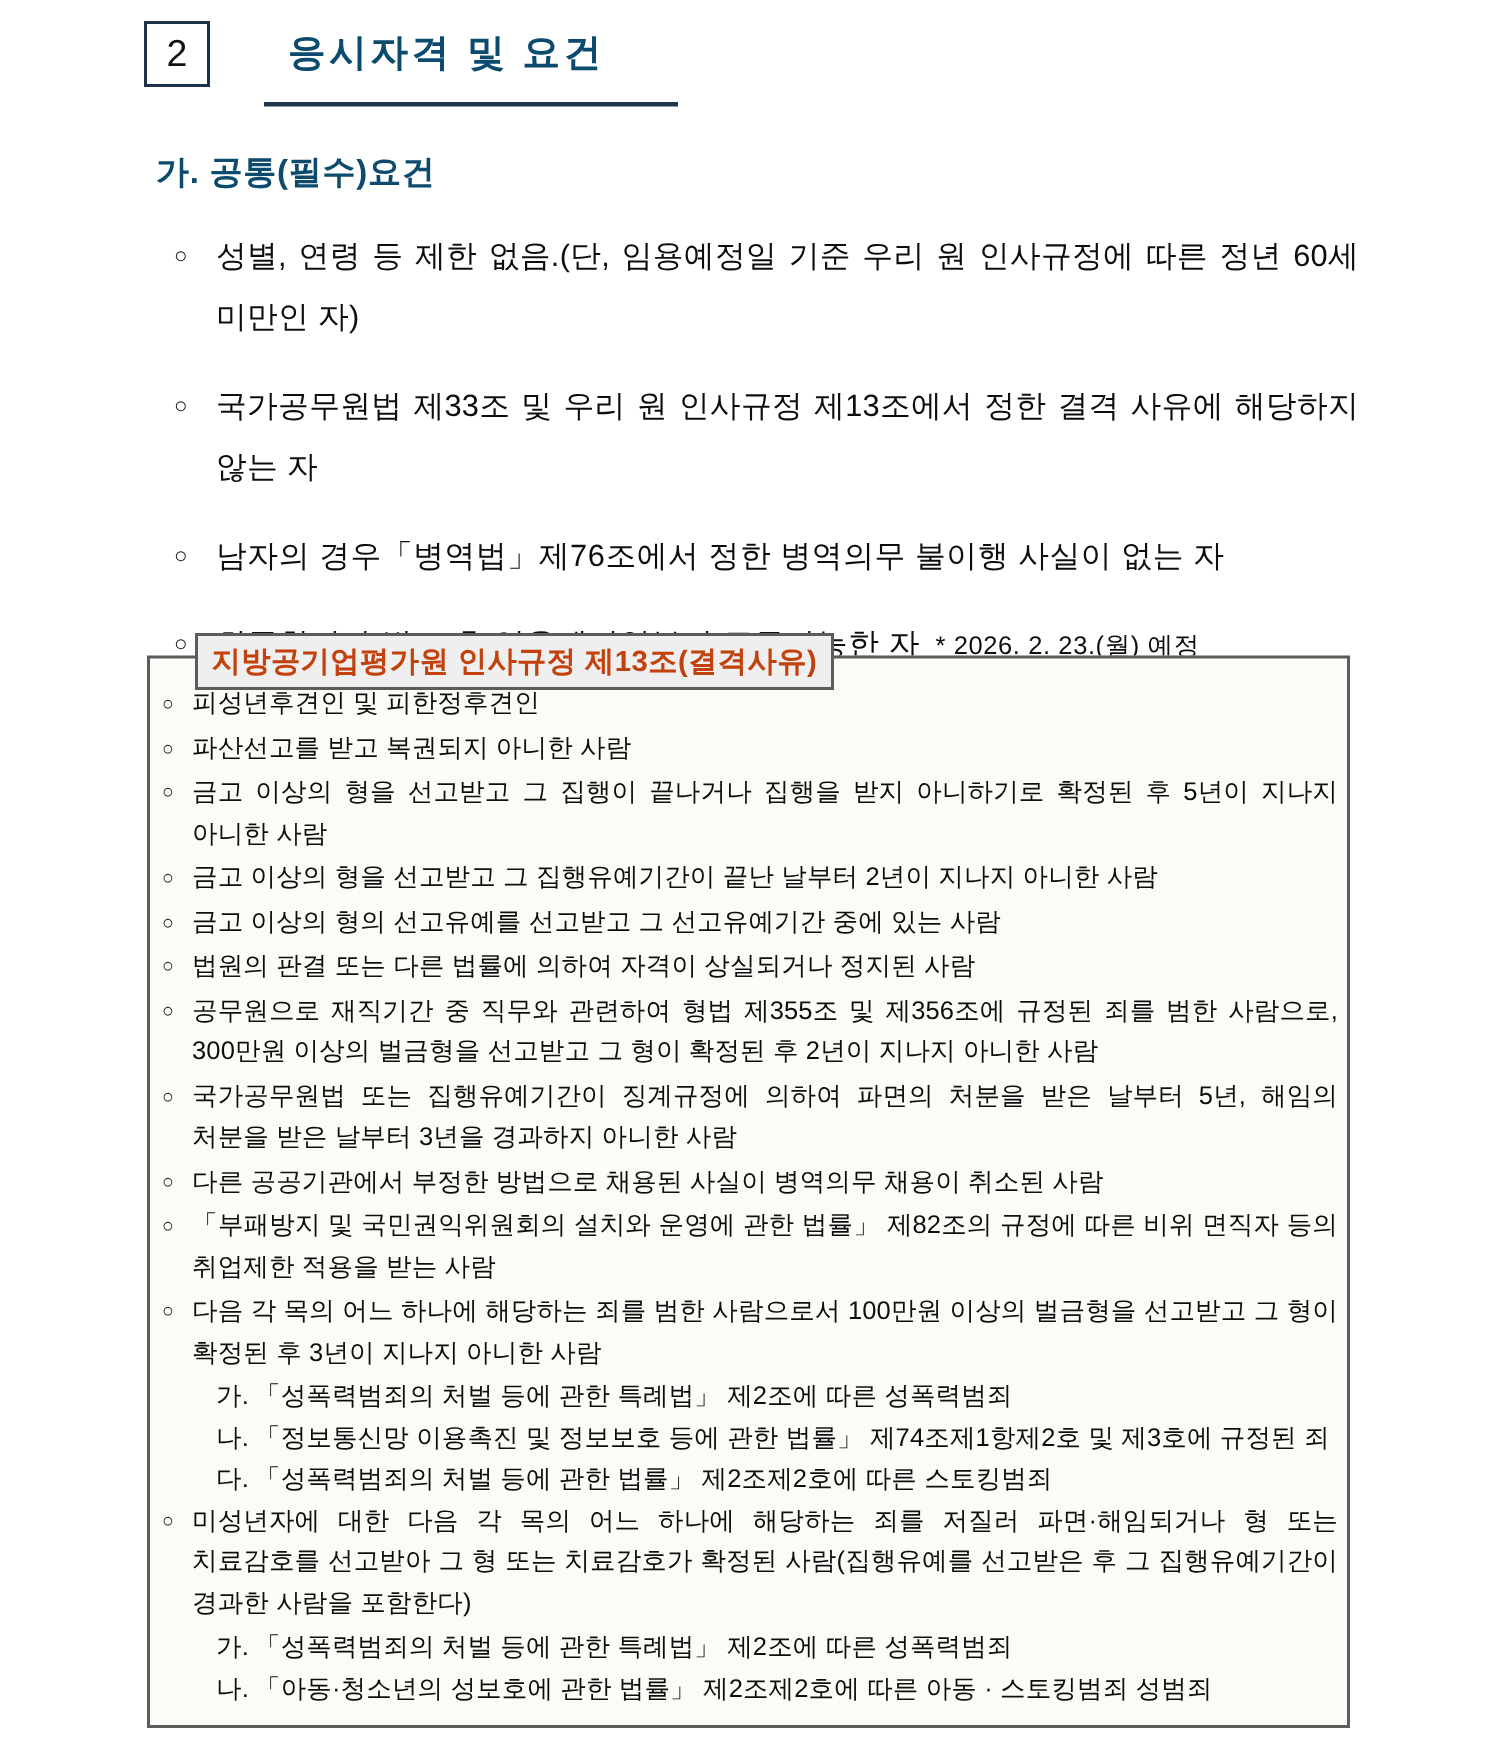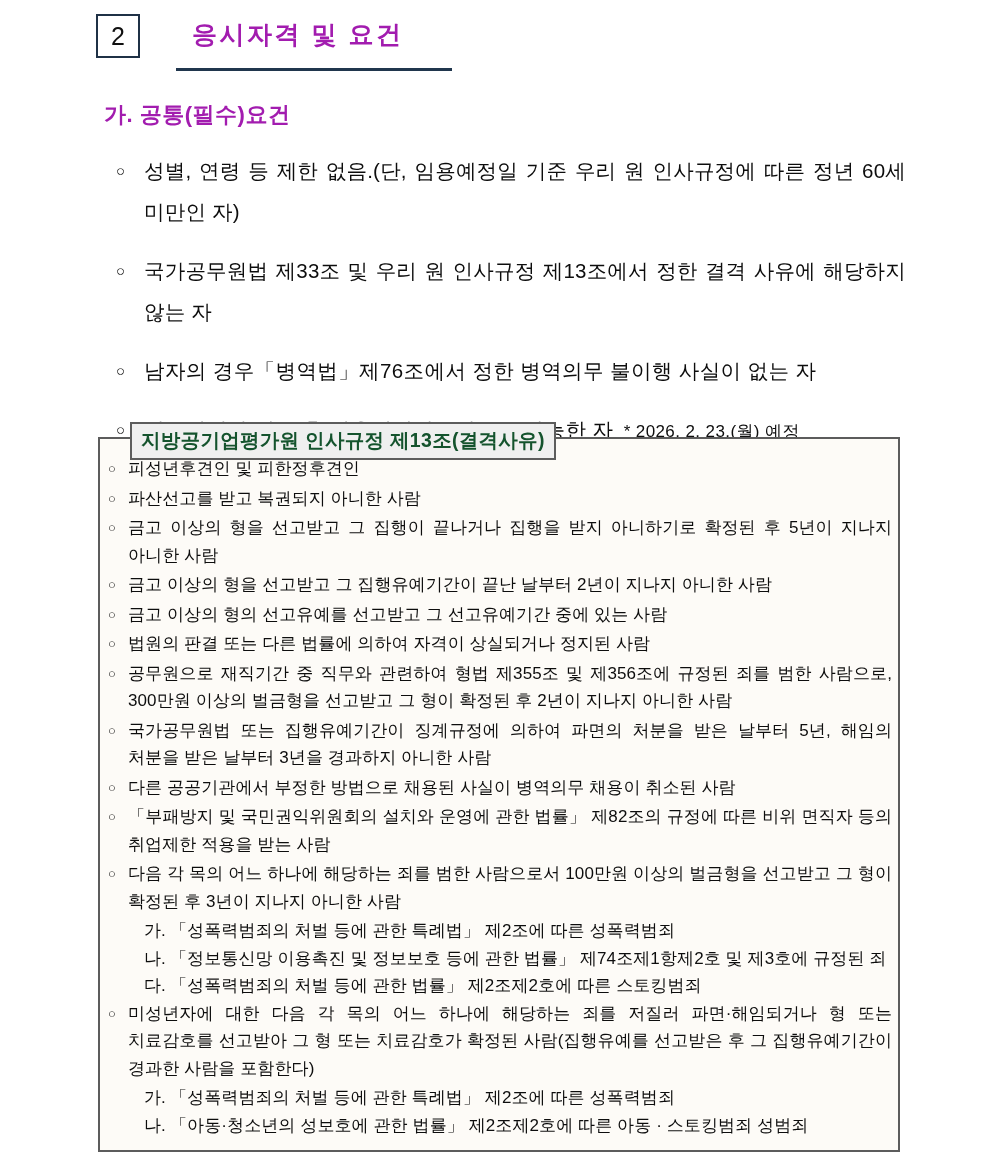--- a/index.html
+++ b/index.html
@@ -42,40 +42,40 @@
     line-height: 1;
     background: #ffffff;
   }
   .sec-title {
     position: absolute;
     left: 96px;
     top: 4px;
     font-size: 25px;
     font-weight: bold;
     letter-spacing: 2.5px;
-    color: #a21caf;
+    color: #0c4a6e;
     white-space: nowrap;
   }
   .sec-rule {
     position: absolute;
     left: 80px;
     top: 54px;
     width: 276px;
     height: 3px;
     background: #20364d;
   }
 
   
   .sub-head {
     position: absolute;
     left: 104px;
     top: 100px;
     font-size: 22px;
     font-weight: bold;
-    color: #a21caf;
+    color: #0c4a6e;
     letter-spacing: 0.5px;
     white-space: nowrap;
   }
 
   
   .bullets {
     position: absolute;
     left: 116px;
     top: 150px;
     width: 790px;
@@ -124,21 +124,21 @@
   .ref-label {
     position: absolute;
     left: 130px;
     top: 422px;
     background: #efefef;
     border: 2px solid #5c5c5c;
     box-sizing: border-box;
     padding: 3px 9px 4px 9px;
     font-size: 19.5px;
     font-weight: bold;
-    color: #14532d;
+    color: #c2410c;
     letter-spacing: 0.3px;
     white-space: nowrap;
     z-index: 3;
   }
   .ref-inner {
     position: absolute;
     left: 8px;
     top: 16px;
     right: 6px;
   }

